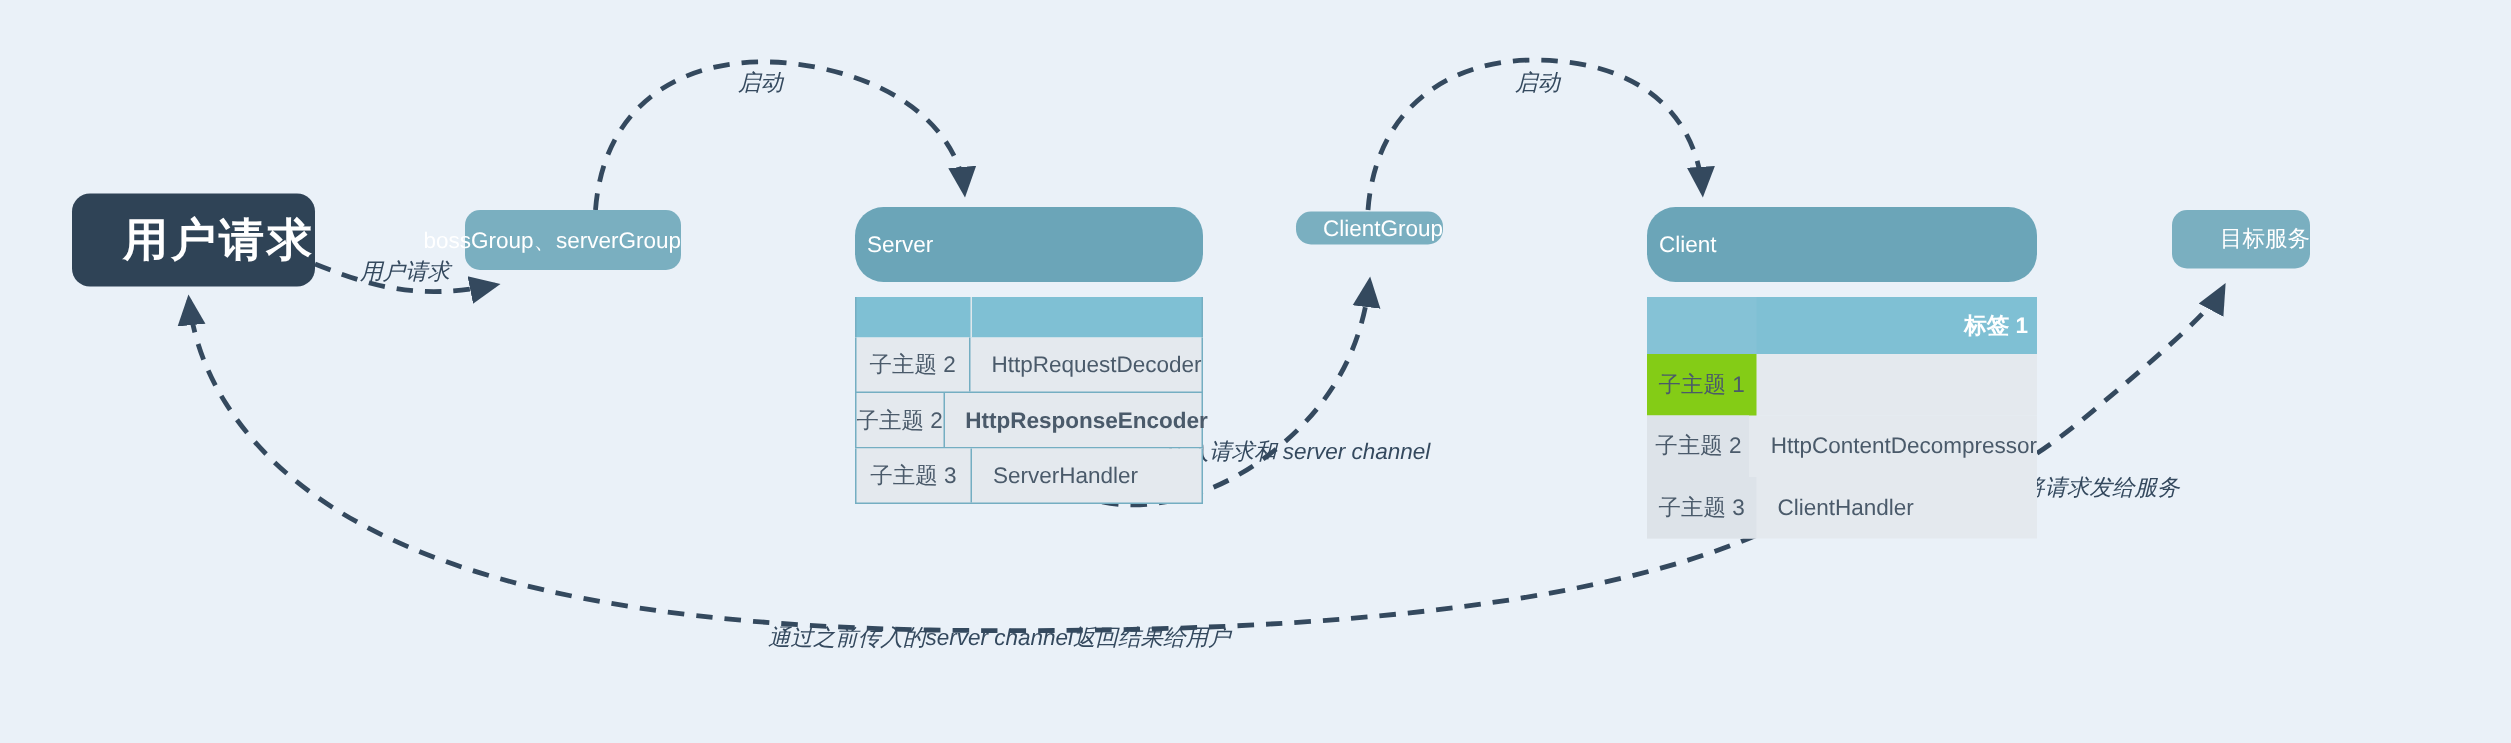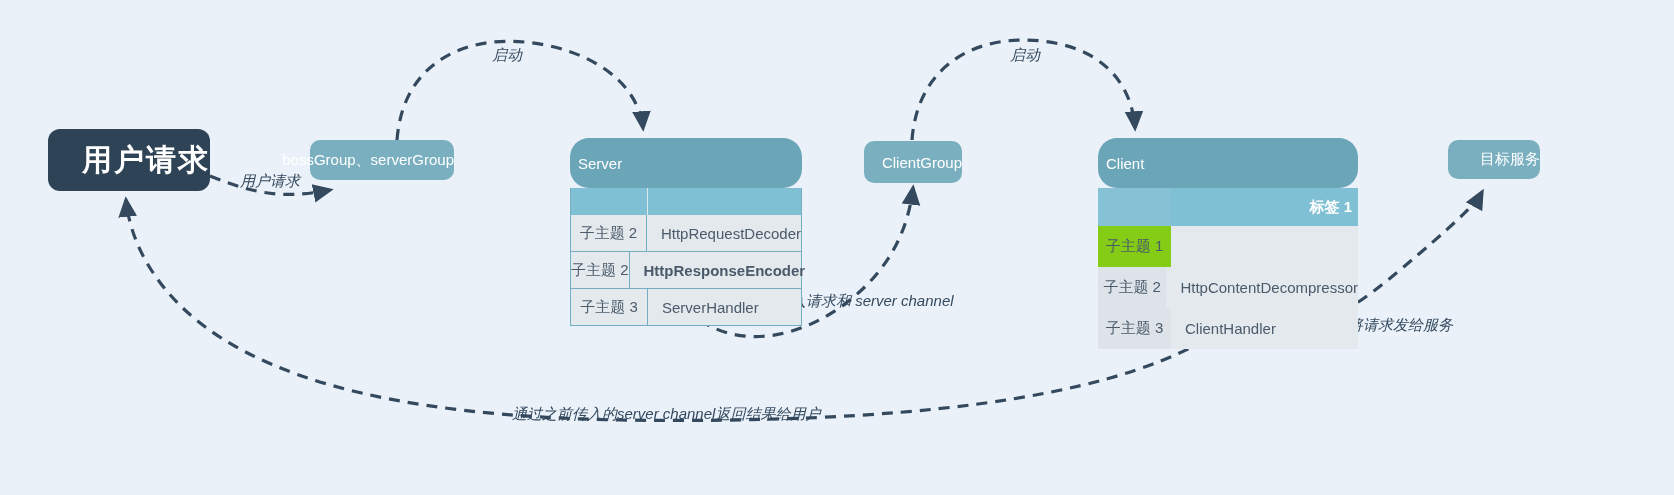--- a/index.html
+++ b/index.html
@@ -32,21 +32,21 @@
   }
 
   
   .tbl{position:absolute;box-sizing:border-box;border-collapse:collapse;}
   .tbl .title{
     background:#6ba5b8;color:#fff;font-size:15px;font-weight:normal;
     display:flex;align-items:center;
     padding-left:8px;box-sizing:border-box;border-radius:19px;
   }
   .tbl .subhead{
-    background:#7fc0d4;display:flex;box-sizing:border-box;
+    background:#7fc0d4;display:flex;box-sizing:border-box;margin-top:10px;
   }
   .tbl .row{display:flex;box-sizing:border-box;background:#e4e9ee;}
   .cellL{box-sizing:border-box;display:flex;align-items:center;}
   .cellR{box-sizing:border-box;display:flex;align-items:center;}
 
   
   .tbl-bordered .subhead{border-left:1px solid #74aec2;border-right:1px solid #74aec2;}
   .tbl-bordered .subhead .cellL{border-right:1px solid #dfe7ec;}
   .tbl-bordered .row{border:1px solid #74aec2;border-top:none;}
   .tbl-bordered .row .cellL{border-right:1px solid #74aec2;}
@@ -93,31 +93,31 @@
   <div class="edge-label" style="left:240px;top:172px;">用户请求</div>
 
   <div class="edge-label" style="left:492px;top:46px;">启动</div>
 
   <div class="edge-label" style="left:776px;top:292px;">传入请求和 server channel</div>
 
   <div class="edge-label" style="left:1010px;top:46px;">启动</div>
 
   <div class="edge-label" style="left:1348px;top:316px;">将请求发给服务</div>
 
-  <div class="edge-label" style="left:512px;top:405px;">通过之前传入的server channel返回结果给用户</div>
+  <div class="edge-label" style="left:512px;top:416px;">通过之前传入的server channel返回结果给用户</div>
 
   <div class="node pill pill-dark" style="left:48px;top:129px;width:162px;height:62px;">
     <span>用户请求</span>
   </div>
 
   <div class="node pill pill-teal" style="left:310px;top:140px;width:144px;height:40px;">
     <span>bossGroup、serverGroup</span>
   </div>
 
-  <div class="node pill pill-teal" style="left:864px;top:141px;width:98px;height:42px;">
+  <div class="node pill pill-teal" style="left:864px;top:141px;width:98px;height:22px;">
     <span>ClientGroup</span>
   </div>
 
   <div class="node pill pill-teal" style="left:1448px;top:140px;width:92px;height:39px;">
     <span>目标服务</span>
   </div>
 
   <div class="tbl tbl-bordered" style="left:570px;top:138px;width:232px;">
 
     <div class="title" style="height:50px;">Server</div>

